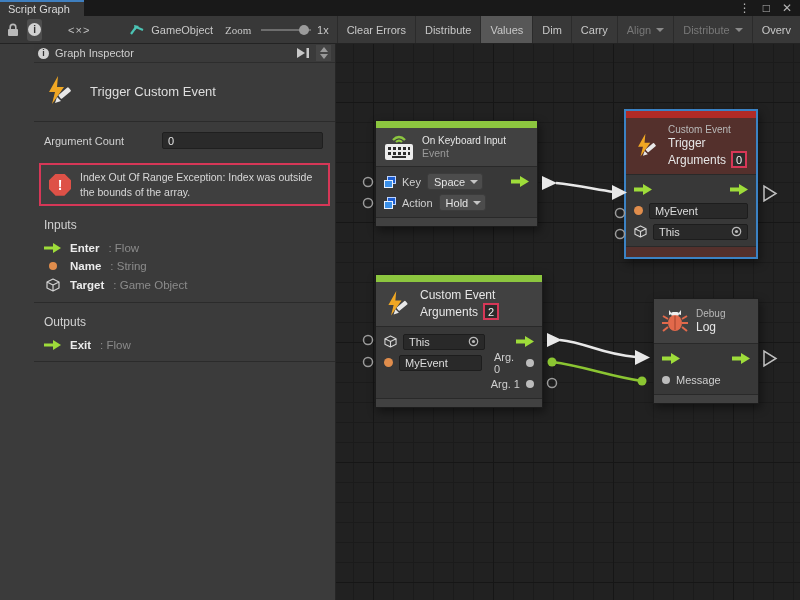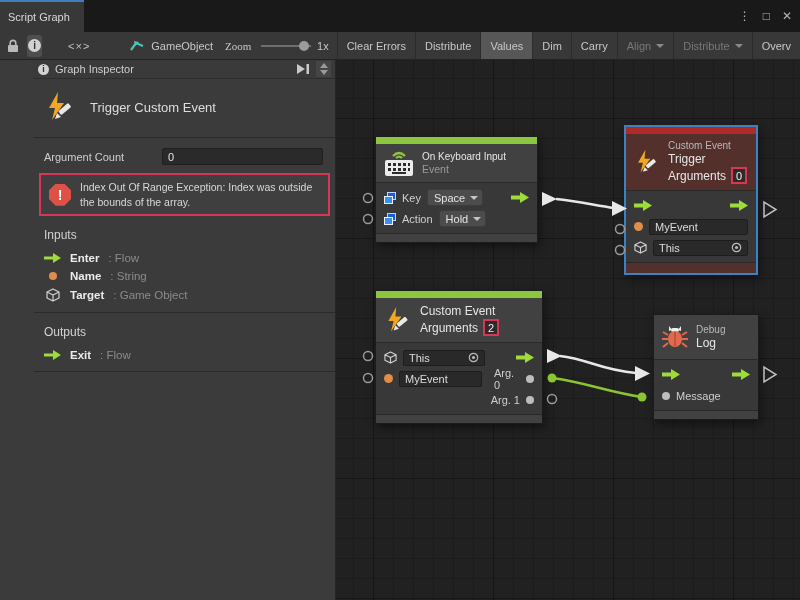--- a/index.html
+++ b/index.html
@@ -1,21 +1,21 @@
 <!DOCTYPE html>
 <html><head>
 <meta charset="utf-8">
 <style>
   * { margin:0; padding:0; box-sizing:border-box; }
   html,body { width:800px; height:600px; overflow:hidden; background:#191919;
     font-family:"Liberation Sans","DejaVu Sans",sans-serif; }
   .window { width:800px; height:600px; display:flex; flex-direction:column; }
 
   
-  .tabbar { height:32px; background:#191919; display:flex; align-items:stretch; }
+  .tabbar { height:16px; background:#191919; display:flex; align-items:stretch; }
   .tab { background:#383838; border-top:2px solid #3f7fbf; color:#d8d8d8;
     font-size:11px; padding:0 14px 0 8px; display:flex; align-items:center; }
   .tab-spacer { flex:1; }
   .winctl { display:flex; align-items:center; gap:12px; padding-right:8px;
     color:#b5b5b5; font-size:12px; }
   .winctl span { line-height:14px; }
 
   
   .toolbar { height:28px; background:#383838; border-bottom:1px solid #232323;
     display:flex; align-items:center; color:#c8c8c8; font-size:11px; overflow:hidden; }
@@ -58,21 +58,21 @@
   .spin-up { border:4px solid transparent; border-bottom:5px solid #9a9a9a; margin-top:-3px; }
   .spin-dn { border:4px solid transparent; border-top:5px solid #9a9a9a; margin-bottom:-3px; }
   .insp-title-row { display:flex; align-items:center; gap:14px; padding:12px 10px 14px; }
   .insp-title { font-size:13px; color:#dedede; }
   .hr { border-top:1px solid #2b2b2b; }
   .argcount-row { display:flex; align-items:center; padding:10px 12px 8px 10px; gap:8px;justify-content:space-between; }
   .argcount-label { width:110px; color:#cfcfcf; }
   .argcount-input { flex:1; height:17px; background:#2a2a2a; border:1px solid #1f1f1f;
     border-radius:2px; color:#e2e2e2; font-size:11px; padding:0 5px;
     font-family:inherit; }
-  .error-banner { margin:0 5px 0; border:2px solid #d63757; background:#3f3f3f;
+  .error-banner { margin:6px 5px 0; border:2px solid #d63757; background:#3f3f3f;
     display:flex; align-items:center; gap:9px; padding:5px 8px; }
   .oct { width:22px; height:22px; flex:none; background:#de5147;
     clip-path:polygon(30% 0,70% 0,100% 30%,100% 70%,70% 100%,30% 100%,0 70%,0 30%);
     color:#fff; font-weight:bold; font-size:14px; display:flex; align-items:center;
     justify-content:center; }
   .oct::after { content:"!"; }
   .error-text { color:#d8d8d8; font-size:10.5px; line-height:1.4; }
   .sec-h { font-size:12px; color:#d2d2d2; padding:12px 10px 7px; }
   .io-row { display:flex; align-items:center; gap:9px; padding:3px 10px; font-size:11.5px; }
   .io-ico { width:17px; display:flex; justify-content:center; }

